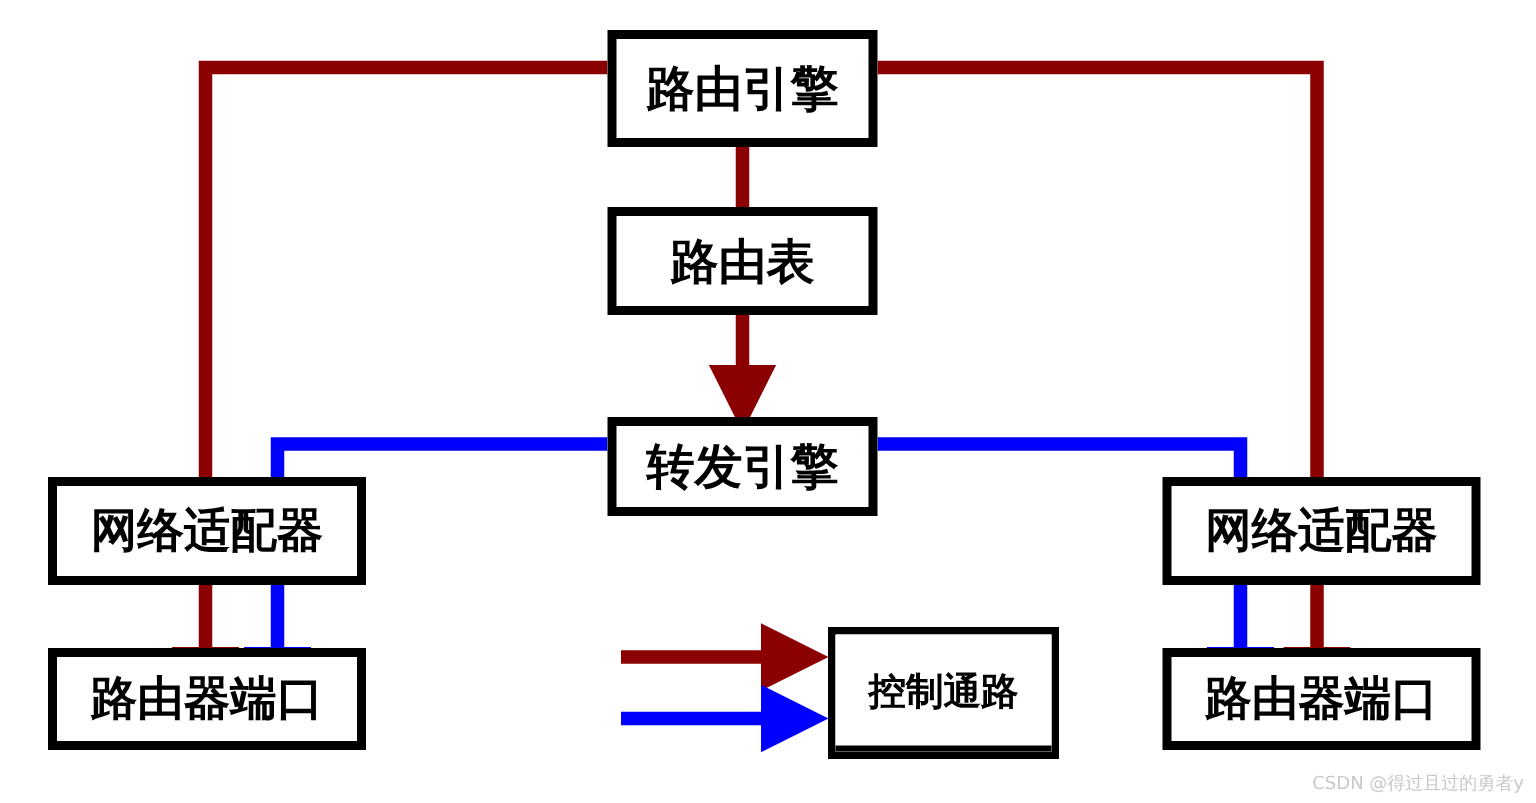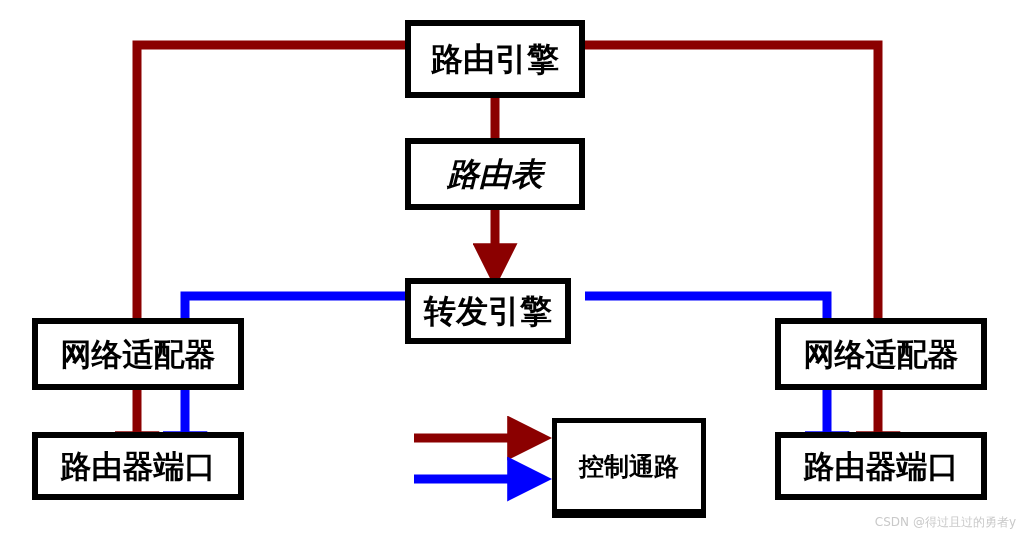--- a/index.html
+++ b/index.html
@@ -36,42 +36,42 @@
     z-index: 5;
   }
   .node-label {
     font-family: "DejaVu Sans", "Liberation Sans", sans-serif;
     font-weight: 700;
     color: #000000;
     white-space: nowrap;
     line-height: 1;
   }
   .n-routing-engine { left: 405px; top: 20px;  width: 180px; height: 78px; }
-  .n-routing-table  { left: 405px; top: 138px; width: 180px; height: 72px; font-style: italic; }
-  .n-forward-engine { left: 405px; top: 278px; width: 166px; height: 66px; }
+  .n-routing-table  { left: 405px; top: 138px; width: 180px; height: 72px; }
+  .n-forward-engine { left: 405px; top: 278px; width: 180px; height: 66px; }
   .n-adapter-left   { left: 32px;  top: 318px; width: 212px; height: 72px; }
   .n-adapter-right  { left: 775px; top: 318px; width: 212px; height: 72px; }
   .n-port-left      { left: 32px;  top: 432px; width: 212px; height: 68px; }
   .n-port-right      { left: 775px; top: 432px; width: 212px; height: 68px; }
 
   .n-routing-engine .node-label,
   .n-routing-table .node-label,
   .n-forward-engine .node-label { font-size: 32px; }
   .n-adapter-left .node-label,
   .n-adapter-right .node-label,
   .n-port-left .node-label,
   .n-port-right .node-label { font-size: 31px; }
 
   
   #legend-box {
     position: absolute;
     left: 552px;
     top: 418px;
     width: 154px;
-    height: 100px;
+    height: 88px;
     box-sizing: border-box;
     border: 5px solid #000000;
     background: #ffffff;
     z-index: 6;
     display: flex;
     flex-direction: column;
   }
   .legend-cell {
     flex: 1 1 0;
     display: flex;

